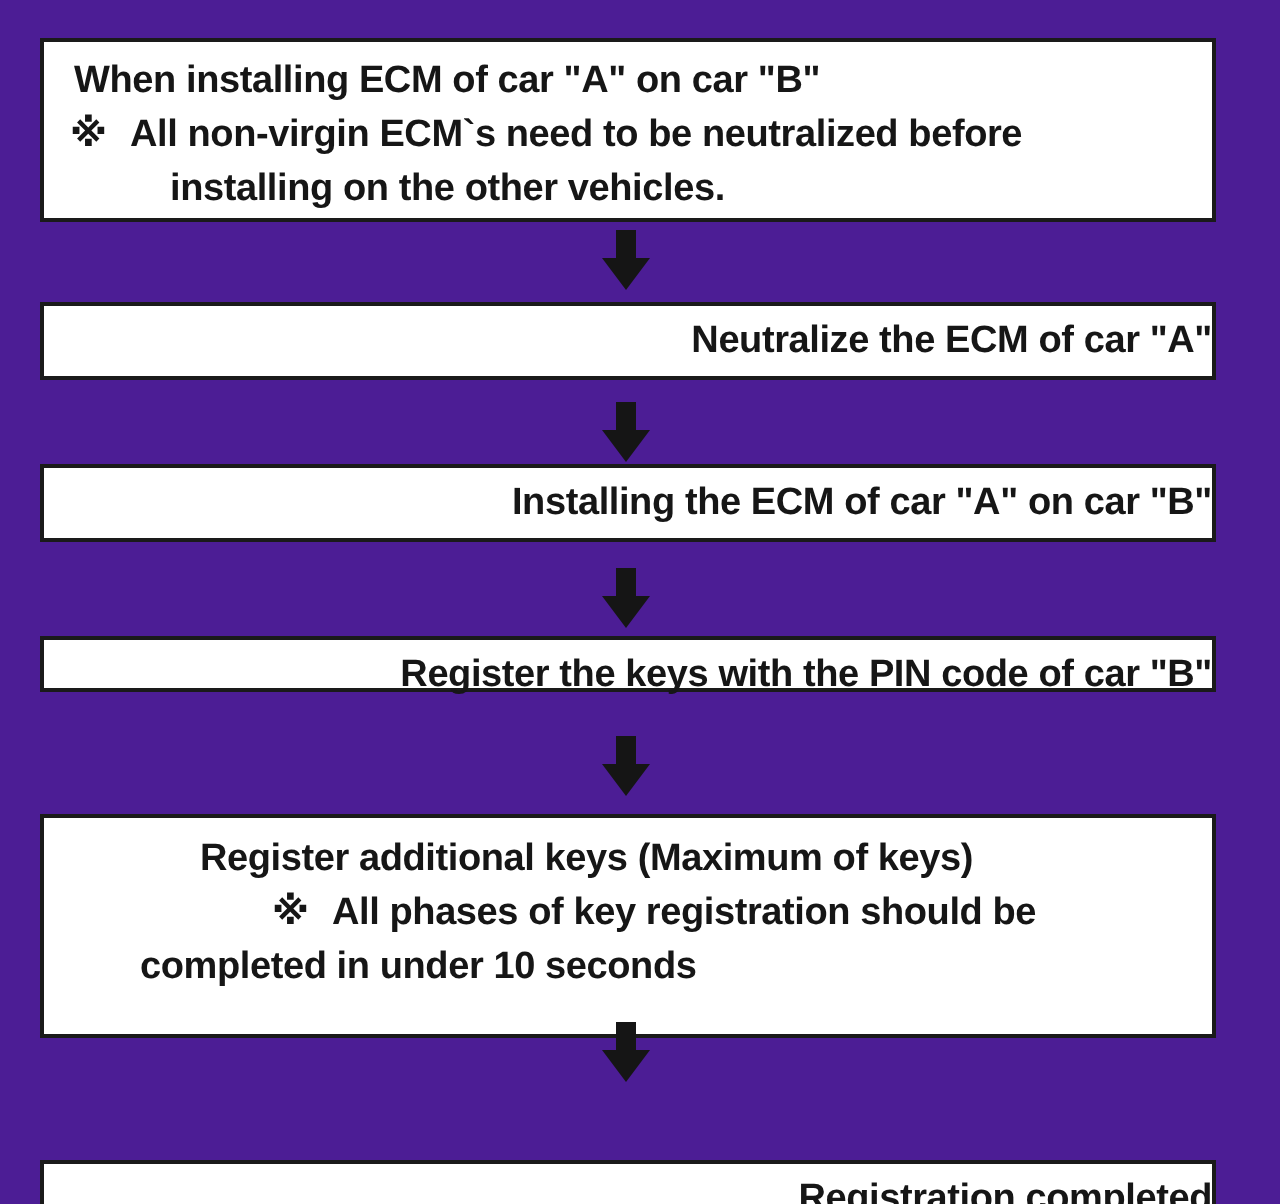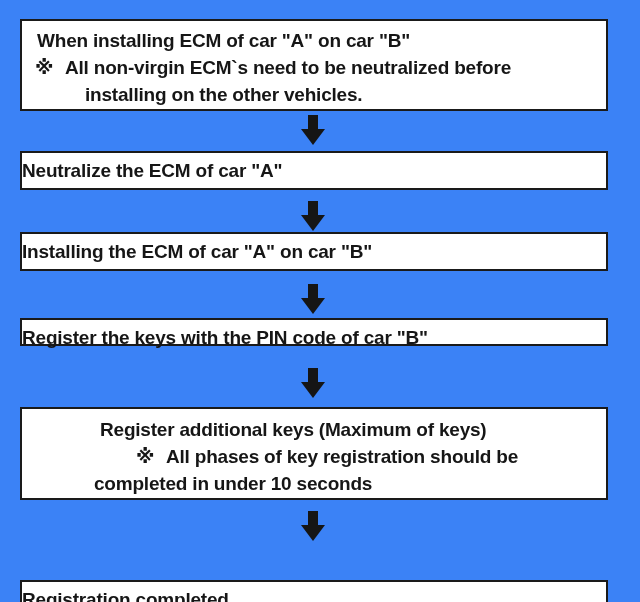--- a/index.html
+++ b/index.html
@@ -1,53 +1,53 @@
 <!DOCTYPE html>
 <html><head>
 <meta charset="utf-8">
 <style>
   html, body { margin: 0; padding: 0; }
   body { background: #ffffff; }
   .page {
     position: relative;
     width: 640px;
     height: 602px;
-    background: #3b82f6;
+    background: #4c1d95;
     font-family: "Liberation Sans", "DejaVu Sans", sans-serif;
     font-weight: 700;
     color: #161616;
     overflow: hidden;
   }
   .box {
     position: absolute;
     left: 20px;
     width: 588px;
     box-sizing: border-box;
     background: #ffffff;
     border: 2px solid #1a1a1a;
     font-size: 19px;
     letter-spacing: -0.2px;
   }
-  .box.center { text-align: left; }
+  .box.center { text-align: right; padding-left: 44px; }
 
   
   .b1 { top: 19px;  height: 92px; padding-top: 6px; }
   .b2 { top: 151px; height: 39px; line-height: 35px; }
   .b3 { top: 232px; height: 39px; line-height: 36px; }
   .b4 { top: 318px; height: 28px; line-height: 35px; }
-  .b5 { top: 407px; height: 93px; padding-top: 7px; }
+  .b5 { top: 407px; height: 112px; padding-top: 7px; }
   .b6 { top: 548px; height: 40px; line-height: 36px; margin-top: 32px; }
 
   .line { line-height: 27px; white-space: nowrap; }
   .b1 .l1 { padding-left: 15px; }
   .b1 .l2 { padding-left: 13px; }
   .b1 .l3 { padding-left: 43px; margin-left: 20px; }
   .b5 .l1 { padding-left: 78px; }
   .b5 .l2 { padding-left: 114px; }
-  .b5 .l3 { padding-left: 72px; }
+  .b5 .l3 { padding-left: 48px; }
   .marker { display: inline-block; width: 30px; }
 
   
   .arrow {
     position: absolute;
     left: 301px;
     width: 24px;
     height: 30px;
   }
   .arrow .stem {

